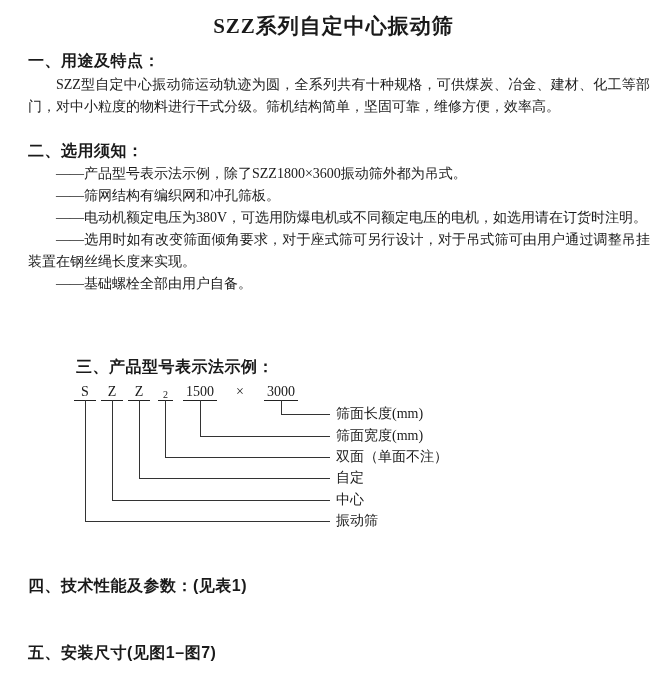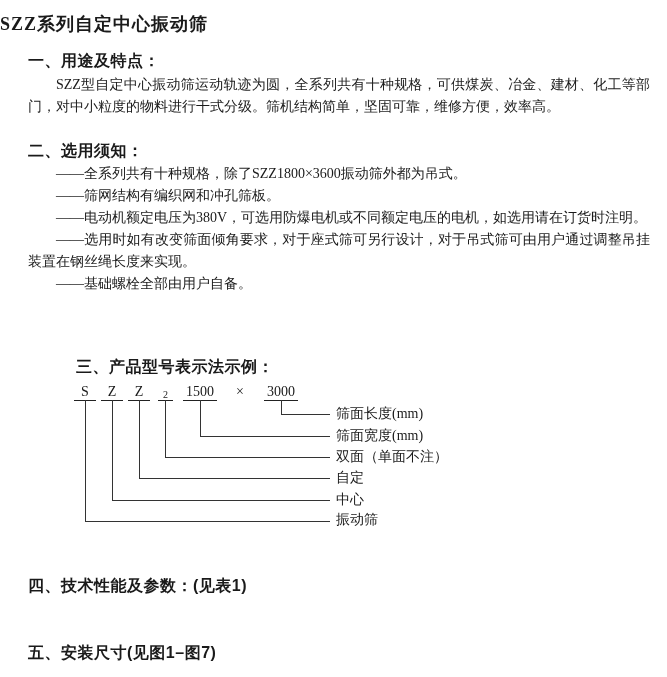--- a/index.html
+++ b/index.html
@@ -8,24 +8,24 @@
     background:#ffffff;
     color:#1a1a1a;
     font-family:"Liberation Serif","DejaVu Serif",serif;
     position:relative;
     overflow:hidden;
   }
   .abs { position:absolute; }
 
   .doc-title {
     top:12px; left:0; width:667px;
-    text-align:left;
+    text-align:center;
     font-family:"Liberation Serif","DejaVu Serif",serif;
     font-weight:bold;
-    font-size:18px;
+    font-size:21px;
     letter-spacing:1px;
   }
   .sec-heading {
     left:28px;
     font-family:"Liberation Sans","DejaVu Sans",sans-serif;
     font-weight:bold;
     font-size:16px;
     letter-spacing:0.5px;
     white-space:nowrap;
   }
@@ -88,33 +88,33 @@
   .model-label {
     position:absolute; left:336px;
     font-size:14px; line-height:21px;
     white-space:nowrap;
   }
   .lb-0 { top:25px; }
   .lb-1 { top:47px; }
   .lb-2 { top:68px; }
   .lb-3 { top:89px; }
   .lb-4 { top:111px; }
-  .lb-5 { top:132px;font-family:Liberation Mono, monospace; }
+  .lb-5 { top:132px; }
 </style>
 </head>
 <body>
 
 <div class="abs doc-title">SZZ系列自定中心振动筛</div>
 
 <div class="abs sec-heading h1">一、用途及特点：</div>
 <div class="abs body-para">SZZ型自定中心振动筛运动轨迹为圆，全系列共有十种规格，可供煤炭、冶金、建材、化工等部门，对中小粒度的物料进行干式分级。筛机结构简单，坚固可靠，维修方便，效率高。</div>
 
 <div class="abs sec-heading h2">二、选用须知：</div>
 <div class="abs notes-list">
-  <div class="note-item">——全系列共有十种规格，除了SZZ1800×3600振动筛外都为吊式。</div>
+  <div class="note-item">——产品型号表示法示例，除了SZZ1800×3600振动筛外都为吊式。</div>
   <div class="note-item">——筛网结构有编织网和冲孔筛板。</div>
   <div class="note-item">——电动机额定电压为380V，可选用防爆电机或不同额定电压的电机，如选用请在订货时注明。</div>
   <div class="note-item">——选用时如有改变筛面倾角要求，对于座式筛可另行设计，对于吊式筛可由用户通过调整吊挂装置在钢丝绳长度来实现。</div>
   <div class="note-item">——基础螺栓全部由用户自备。</div>
 </div>
 
 <div class="abs sec-heading h3">三、产品型号表示法示例：</div>
 
 <div class="abs diagram">
   <div class="token tk-0">S</div>

